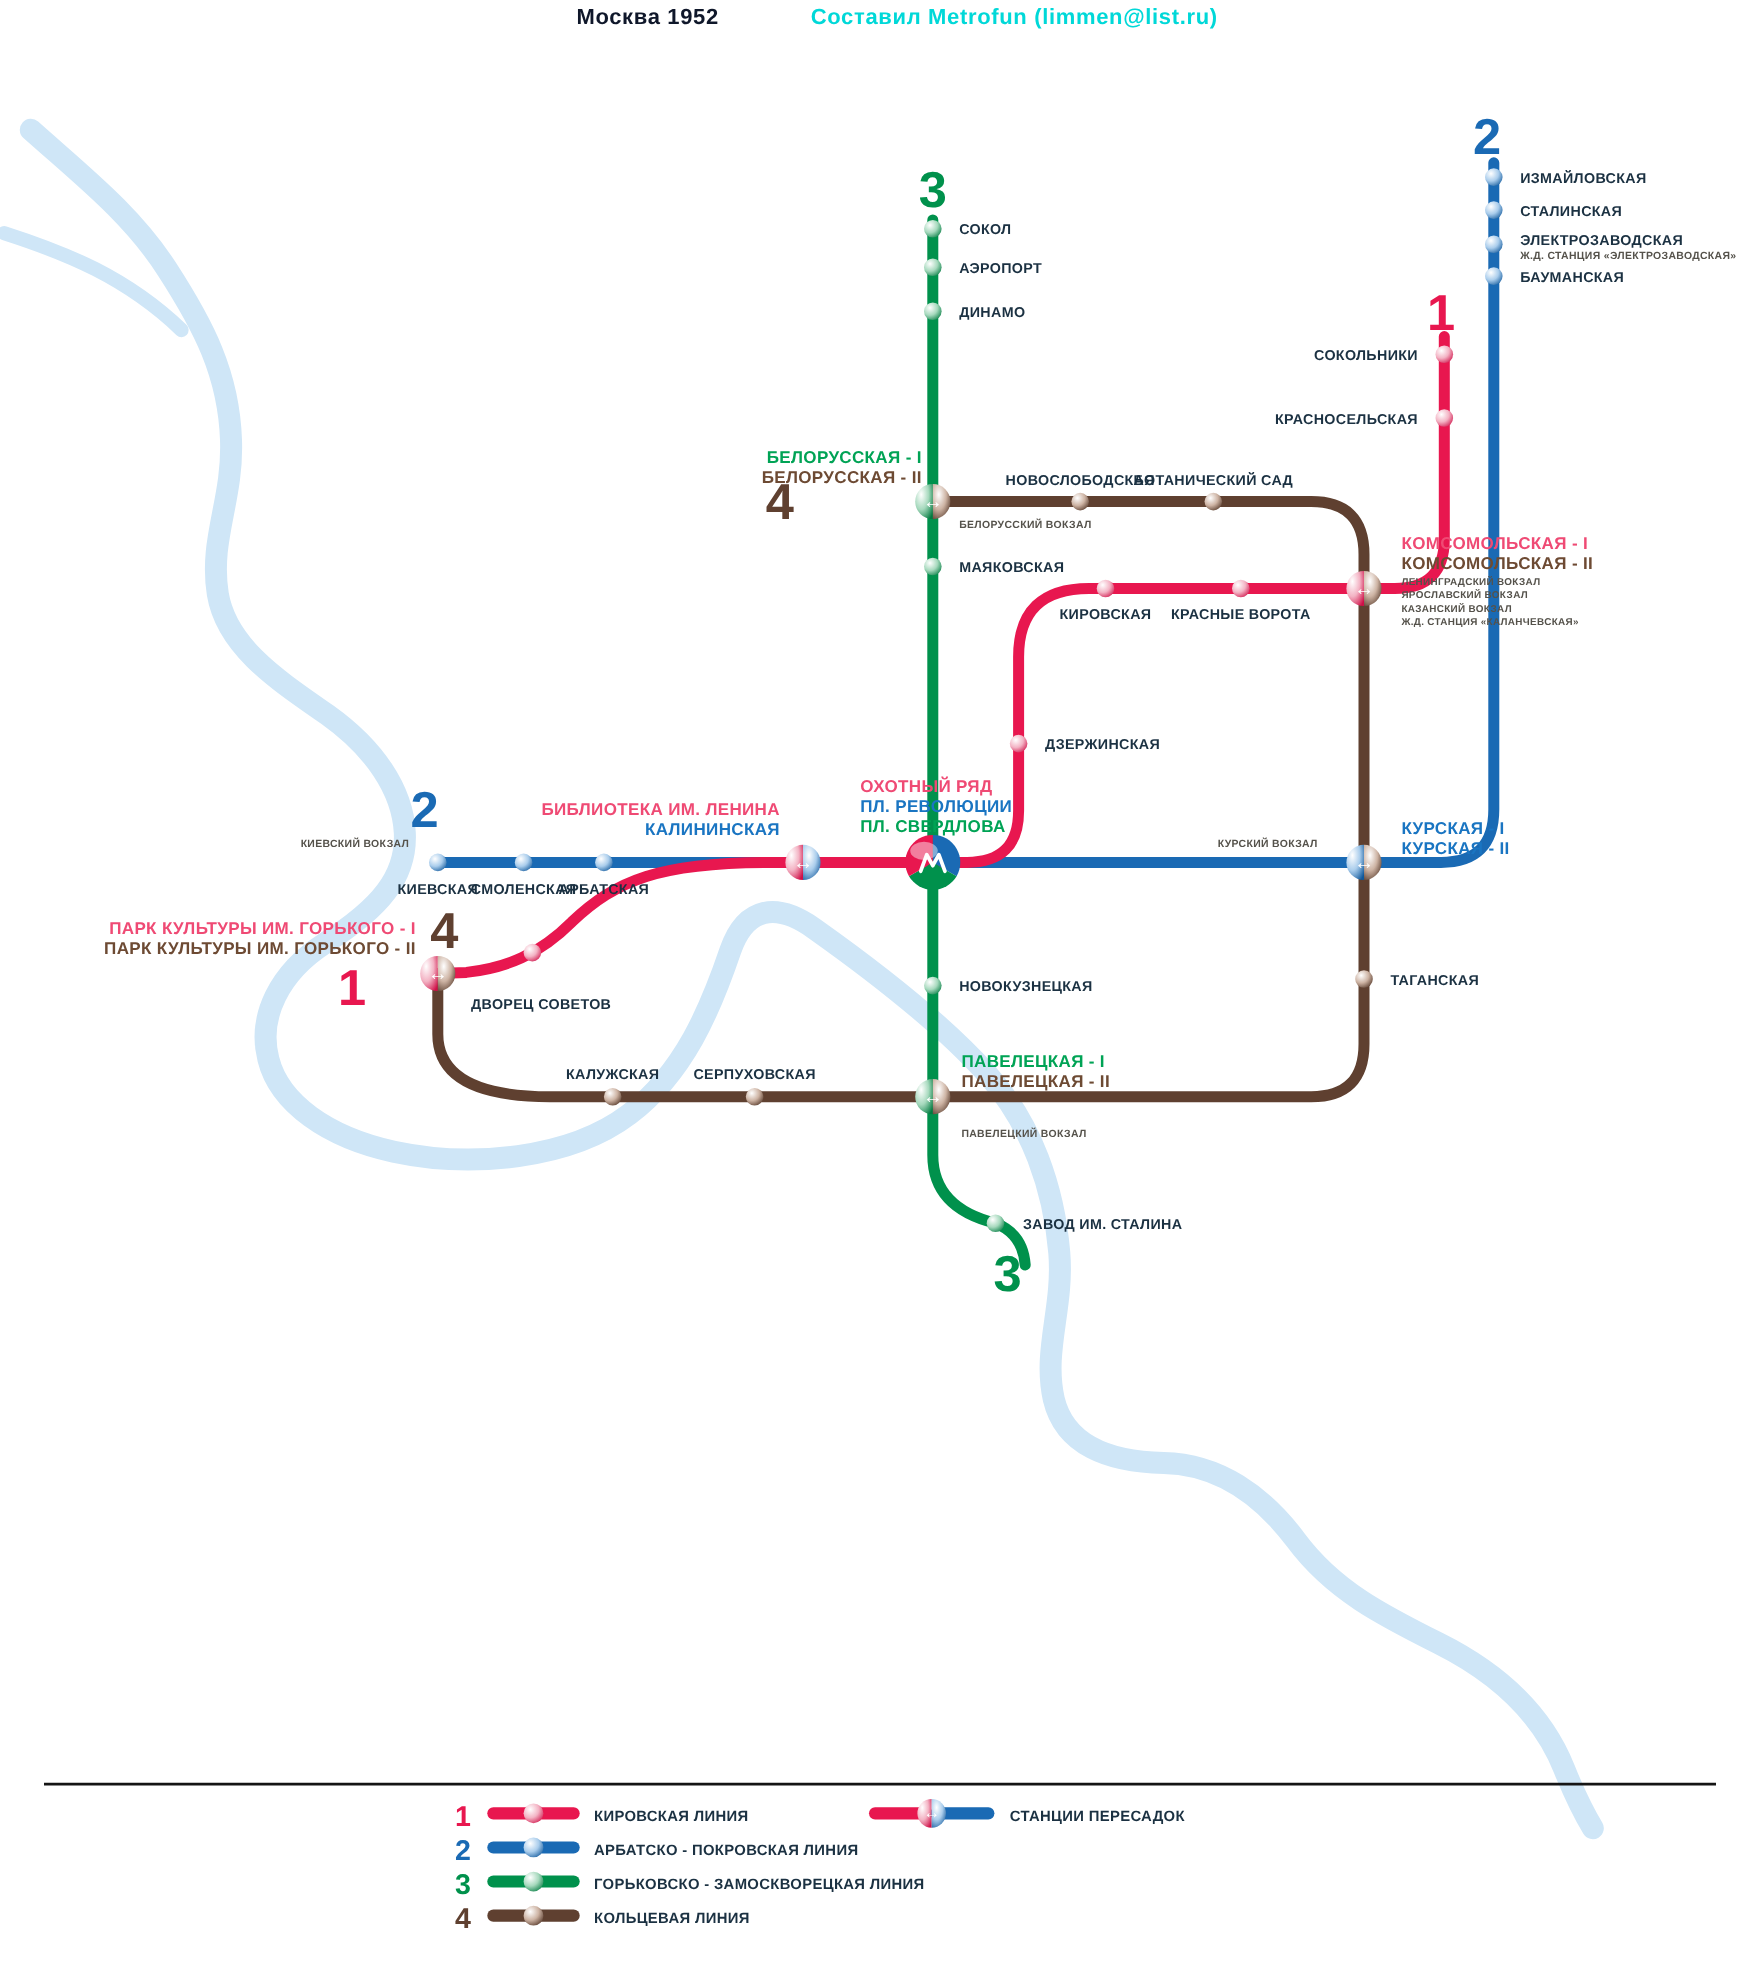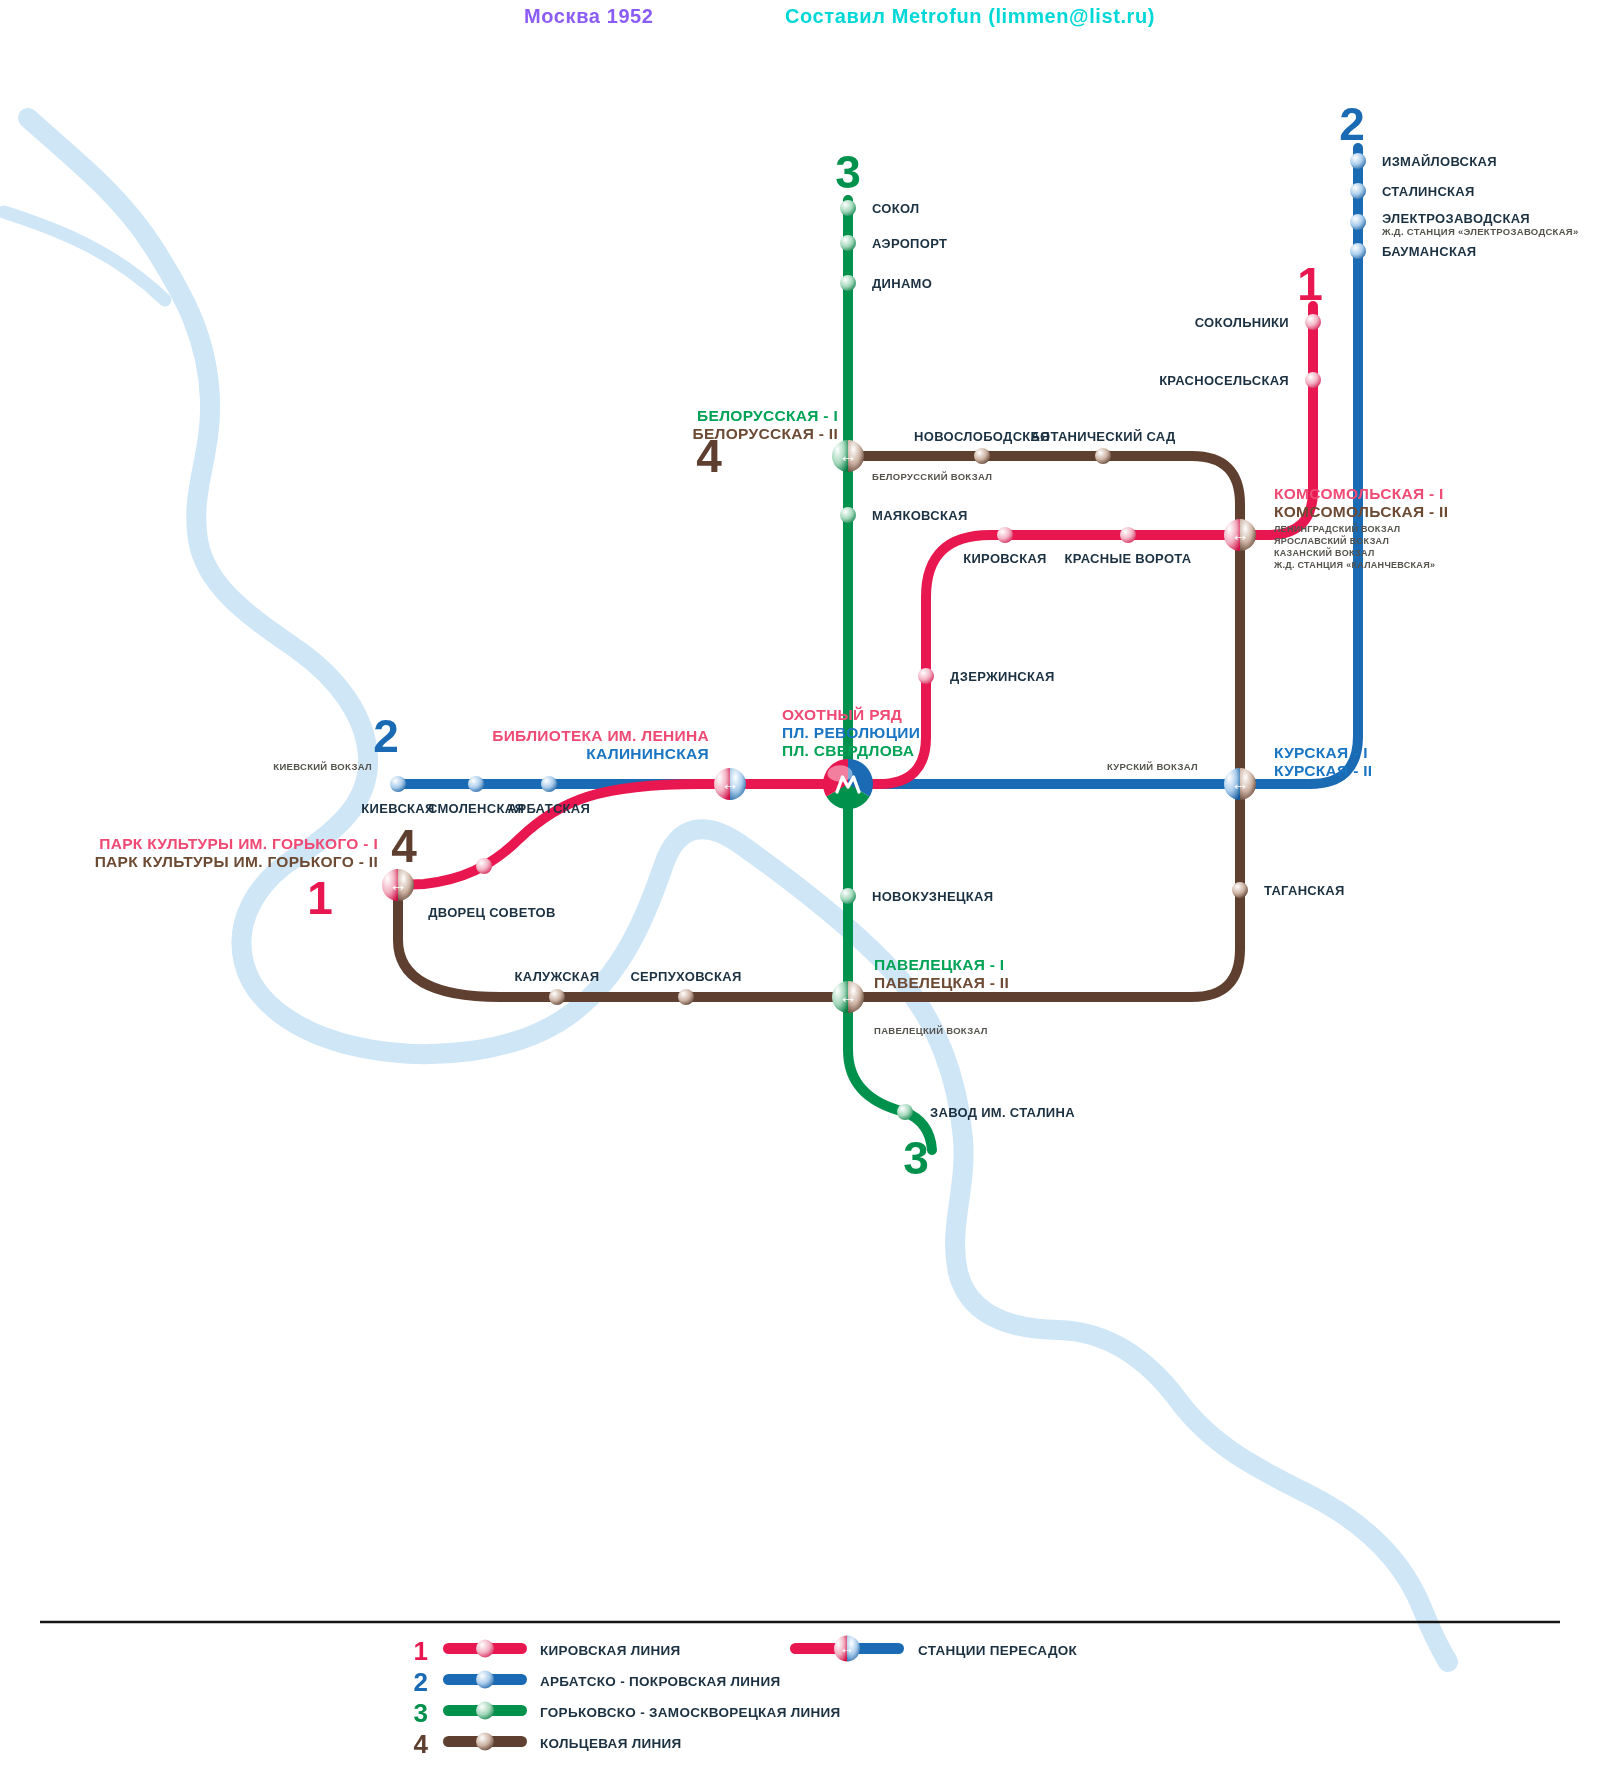--- a/index.html
+++ b/index.html
@@ -182,16 +182,16 @@
       <rect x="790" y="1643" width="58" height="11" rx="5.5" fill="#e8174f"></rect>
       <rect x="846" y="1643" width="58" height="11" rx="5.5" fill="#1a6ab4"></rect>
       <g>
         <path d="M 847 1635.5 A 13 13 0 0 0 847 1661.5 Z" fill="url(#gr-red)"></path>
         <path d="M 847 1635.5 A 13 13 0 0 1 847 1661.5 Z" fill="url(#gr-blue)"></path>
         <text x="847" y="1653" text-anchor="middle" font-size="15" font-weight="bold" fill="#ffffff">↔</text>
       </g>
       <text x="918" y="1655" text-anchor="start" font-size="13.5" font-weight="bold" fill="#1b3142" letter-spacing="0.3">СТАНЦИИ ПЕРЕСАДОК</text>
     </svg>
   <div class="hdr">
-    <span class="t1" style="color: #8b5cf6;">Москва 1952</span>
-    <span class="t2" style="color: rgb(0, 216, 216); margin-left: 48px;">Составил Metrofun (limmen@list.ru)</span>
+    <span class="t1" style="color: #0f172a;">Москва 1952</span>
+    <span class="t2" style="color: rgb(0, 216, 216);">Составил Metrofun (limmen@list.ru)</span>
   </div>
 </div>
 
 </body></html>

